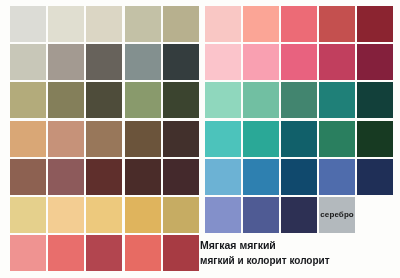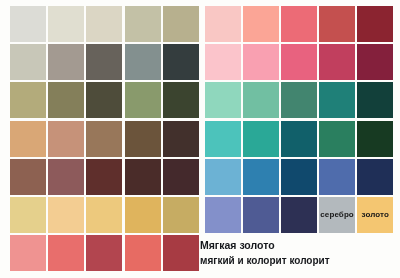--- a/index.html
+++ b/index.html
@@ -122,28 +122,25 @@
       <div class="swatch" title="#f3cd92" style="left: 48.2px; top: 197px; width: 36px; height: 36px; background: rgb(243, 205, 146);"></div>
       <div class="swatch" title="#edc97d" style="left: 86.4px; top: 197px; width: 36px; height: 36px; background: rgb(237, 201, 125);"></div>
       <div class="swatch" title="#dfb45d" style="left: 124.6px; top: 197px; width: 36px; height: 36px; background: rgb(223, 180, 93);"></div>
       <div class="swatch" title="#c6ac63" style="left: 162.8px; top: 197px; width: 36px; height: 36px; background: rgb(198, 172, 99);"></div>
       <div class="swatch" title="#8390ca" style="left: 204.5px; top: 197px; width: 36px; height: 36px; background: rgb(131, 144, 202);"></div>
       <div class="swatch" title="#4f5b94" style="left: 242.7px; top: 197px; width: 36px; height: 36px; background: rgb(79, 91, 148);"></div>
       <div class="swatch" title="#2d3054" style="left: 280.9px; top: 197px; width: 36px; height: 36px; background: rgb(45, 48, 84);"></div>
       <div class="swatch" title="#b3b9bd" style="left: 319.1px; top: 197px; width: 36px; height: 36px; background: rgb(179, 185, 189);">
         <span class="swatch-label">серебро</span>
       </div>
-      <div class="swatch" title="#f4c671" style="left: 357.3px; top: 197px; width: 36px; height: 36px; background: rgb(244, 198, 113);">
-        <span class="swatch-label">золото</span>
-      </div>
       <div class="swatch" title="#ef9391" style="left: 10px; top: 235.2px; width: 36px; height: 36px; background: rgb(239, 147, 145);"></div>
       <div class="swatch" title="#e86e6c" style="left: 48.2px; top: 235.2px; width: 36px; height: 36px; background: rgb(232, 110, 108);"></div>
       <div class="swatch" title="#b2454f" style="left: 86.4px; top: 235.2px; width: 36px; height: 36px; background: rgb(178, 69, 79);"></div>
       <div class="swatch" title="#e76b63" style="left: 124.6px; top: 235.2px; width: 36px; height: 36px; background: rgb(231, 107, 99);"></div>
       <div class="swatch" title="#a73b43" style="left: 162.8px; top: 235.2px; width: 36px; height: 36px; background: rgb(167, 59, 67);"></div>
     </div>
 
   <div class="caption-block">
-    <div class="caption-line line1">Мягкая золото</div>
+    <div class="caption-line line1">Мягкая мягкий</div>
     <div class="caption-line line2">мягкий и колорит колорит</div>
   </div>
 
 </div>
 
 </body></html>

